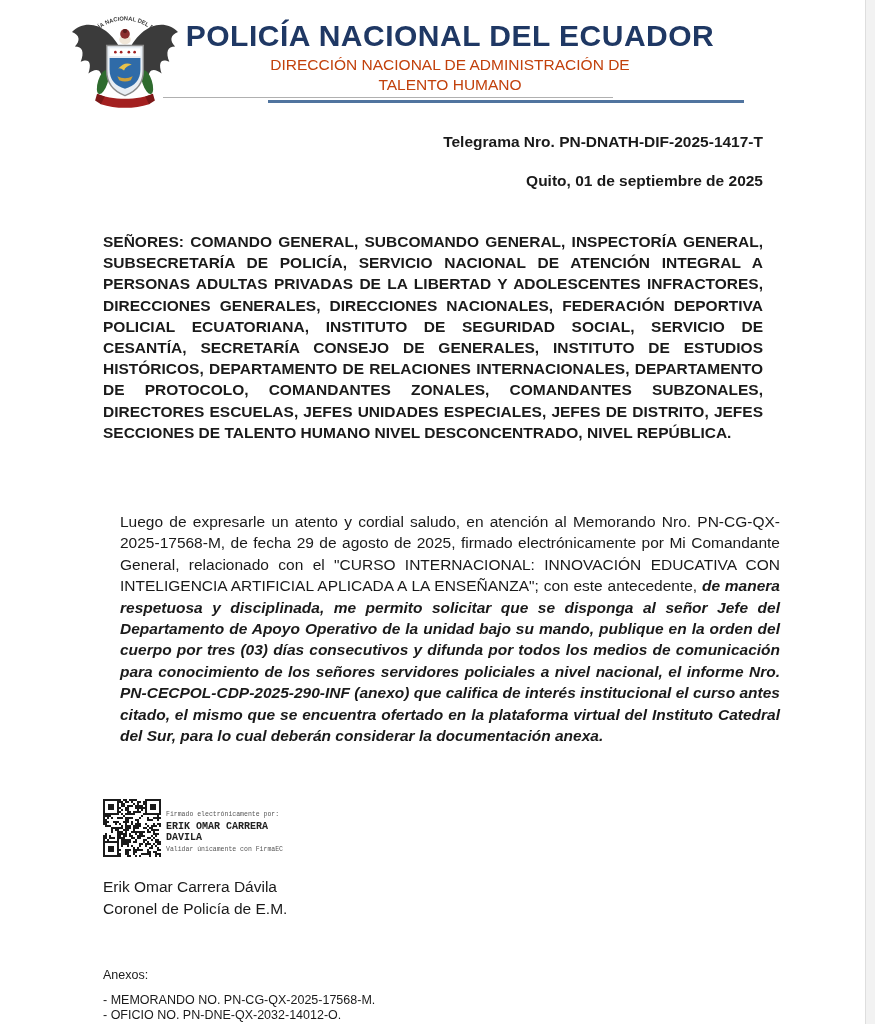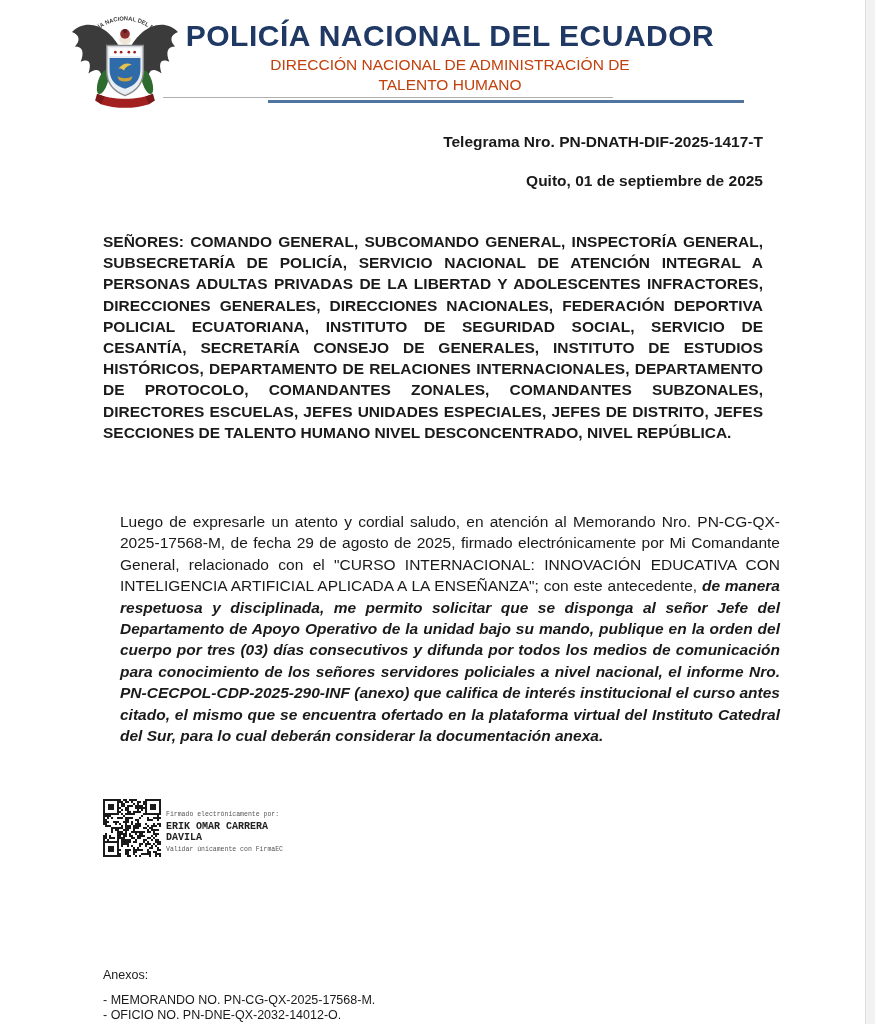--- a/index.html
+++ b/index.html
@@ -511,20 +511,22 @@
           <rect x="5" y="47" width="6" height="6" fill="#1a1a1a"></rect>
         </svg></div>
     <div class="stamp-text">
       <div class="stamp-small">Firmado electrónicamente por:</div>
       <div class="stamp-name">ERIK OMAR CARRERA DAVILA</div>
       <div class="stamp-small">Validar únicamente con FirmaEC</div>
     </div>
   </div>
 
   <div class="sig-block">
+    <div>Erik Omar Carrera Dávila</div>
+    <div>Coronel de Policía de E.M.</div>
   </div>
 
   <div class="anexos-label">Anexos:</div>
   <div class="anexos-items">
     <div>- MEMORANDO NO. PN-CG-QX-2025-17568-M.</div>
     <div>- OFICIO NO. PN-DNE-QX-2032-14012-O.</div>
   </div>
 
   <div class="scroll-rail"></div>
 </div>

